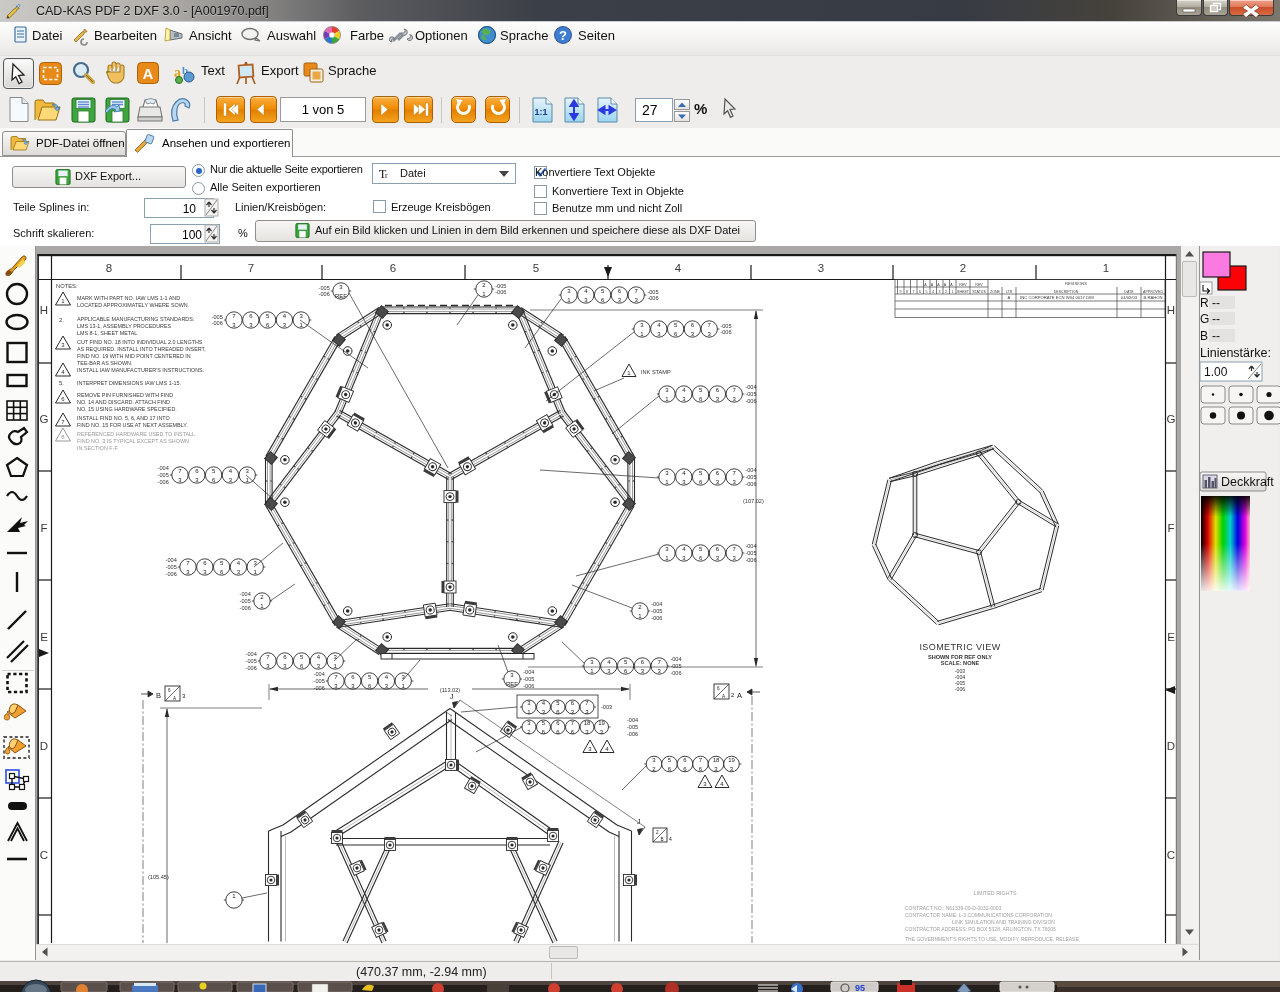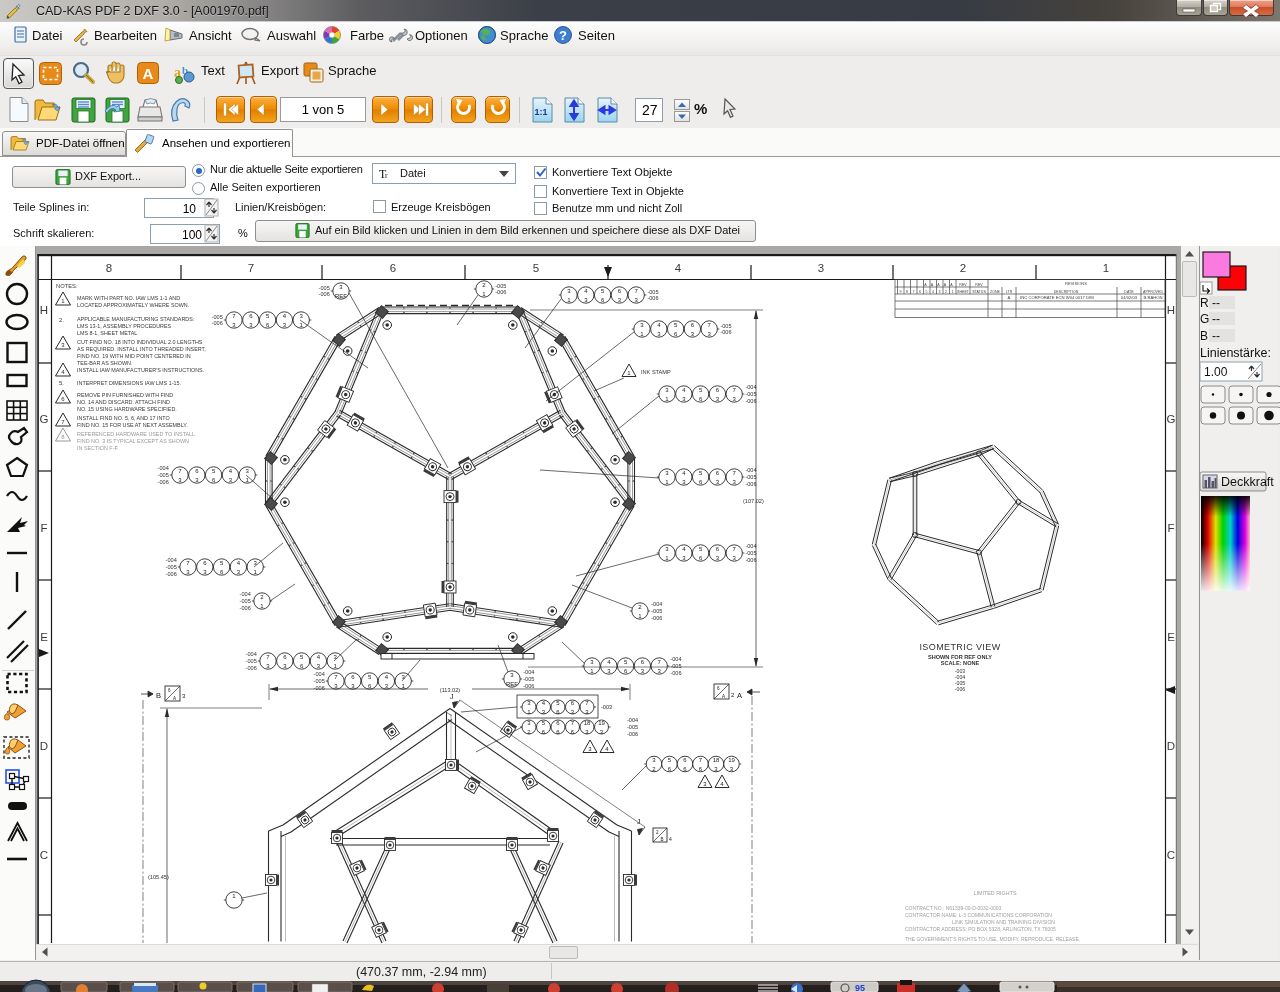--- a/index.html
+++ b/index.html
@@ -9,21 +9,21 @@
 .capbtn{top:0;height:16px;border:1px solid #3c3c3c;border-top:none;border-radius:0 0 4px 4px;box-shadow:inset 0 1px 0 rgba(255,255,255,.5)}
 #btnmin{left:1176px;width:26px;background:linear-gradient(180deg,#d6d2cb,#b3ada2 45%,#948d7f 50%,#a9a295)}
 #btnres{left:1203px;width:25px;background:linear-gradient(180deg,#d6d2cb,#b3ada2 45%,#948d7f 50%,#a9a295)}
 #btncls{left:1229px;width:45px;background:linear-gradient(180deg,#f0a18c,#e07a5a 45%,#c94f2b 50%,#d86b42)}
 #menubar{left:0;top:22px;width:1280px;height:34px;background:linear-gradient(180deg,#fdfdfd,#f0efed 70%,#e8e7e5);border-bottom:1px solid #e2e1df}
 .mitem{top:28px;font-size:13px;color:#111}
 .tsep{top:97px;width:1px;height:26px;background:#c9c7c4}
 #selbtn{left:3px;top:58px;width:31px;height:31px;border:1px solid #55585c;border-radius:4px;background:linear-gradient(180deg,#fbfbfb,#d8d7d5);box-shadow:inset 0 0 0 1px #eceded}
 .navbtn{top:96px;height:27px;border:1px solid #b06000;border-radius:4px;background:linear-gradient(180deg,#fbb044,#ef8b00 48%,#e07f00 52%,#f5a41f);box-shadow:inset 0 1px 0 rgba(255,255,255,.45)}
 #pagebox{left:280px;top:97px;width:86px;height:25px;background:#fff;border:1px solid #9a9a9a;font-size:13px;text-align:center;line-height:24px}
-#zoombox{left:635px;top:98px;width:28px;height:24px;background:#fff;border:1px solid #8aa0b0;font-size:14px;padding:3px 0 0 6px}
+#zoombox{left:635px;top:98px;width:38px;height:24px;background:#fff;border:1px solid #8aa0b0;font-size:14px;padding:3px 0 0 6px}
 .spinb{left:674px;width:16px;height:11px;background:linear-gradient(180deg,#fefefe,#e3e2e0);border:1px solid #9a9896}
 #tabstrip{left:0;top:128px;width:1280px;height:29px;background:#fafaf9}
 #tabline{left:0;top:156px;width:1280px;height:1px;background:#9a9a9a}
 #tab1{left:2px;top:131px;width:124px;height:25px;background:linear-gradient(180deg,#f9f8f7,#dddbd7);border:1px solid #8f8f8f;border-radius:3px 3px 0 0;font-size:12px;color:#111}
 #tab2{left:126px;top:129px;width:167px;height:28px;background:#fff;border:1px solid #919191;border-bottom:none;border-radius:2px 2px 0 0;font-size:12px;color:#111}
 #panel{left:0;top:157px;width:1280px;height:89px;background:#fff}
 .pbtn{border:1px solid #8e8e8e;border-radius:3px;background:linear-gradient(180deg,#f7f6f5,#e5e3e0);font-size:12px;color:#111}
 #dxfbtn{left:12px;top:166px;width:174px;height:22px}
 #bigbtn{left:255px;top:220px;width:501px;height:22px}
 .plabel{font-size:11px;color:#111}
@@ -311,21 +311,21 @@
     <text x="7" y="12" font-size="8" font-family="Liberation Serif" fill="#111">r</text>
   </svg>
 <div class="abs plabel" style="left:400px;top:167px">Datei</div>
 <svg class="abs" style="left:498px;top:170px" width="12" height="8">
     <path d="M1 1 L6 7 L11 1z" fill="#444"></path>
   </svg>
 <div class="abs cb" style="left:534px;top:166px"></div>
 <svg class="abs" style="left:536px;top:167px" width="11" height="11">
     <path d="M1 5 L4 8.5 L9.5 1.5" fill="none" stroke="#2a66c8" stroke-width="2"></path>
   </svg>
-<div class="abs plabel" style="left:552px;top:166px">Konvertiere Text Objekte</div>
+<div class="abs plabel" style="left:535px;top:166px">Konvertiere Text Objekte</div>
 <div class="abs cb" style="left:534px;top:185px"></div>
 <div class="abs plabel" style="left:552px;top:185px">Konvertiere Text in Objekte</div>
 <div class="abs cb" style="left:534px;top:202px"></div>
 <div class="abs plabel" style="left:552px;top:202px">Benutze mm und nicht Zoll</div>
 <div class="abs plabel" style="left:13px;top:201px">Teile Splines in:</div>
 <div class="abs spinwrap" style="left:144px;top:198px">
     <span style="position:absolute;right:17px;top:3px">10</span>
   </div>
 <svg class="abs" style="left:205px;top:199px" width="14" height="18" viewBox="0 0 14 18">
     <rect x="0" y="0" width="13" height="17" fill="#f4f3f2" stroke="#b0aeac" stroke-width="1"></rect>

